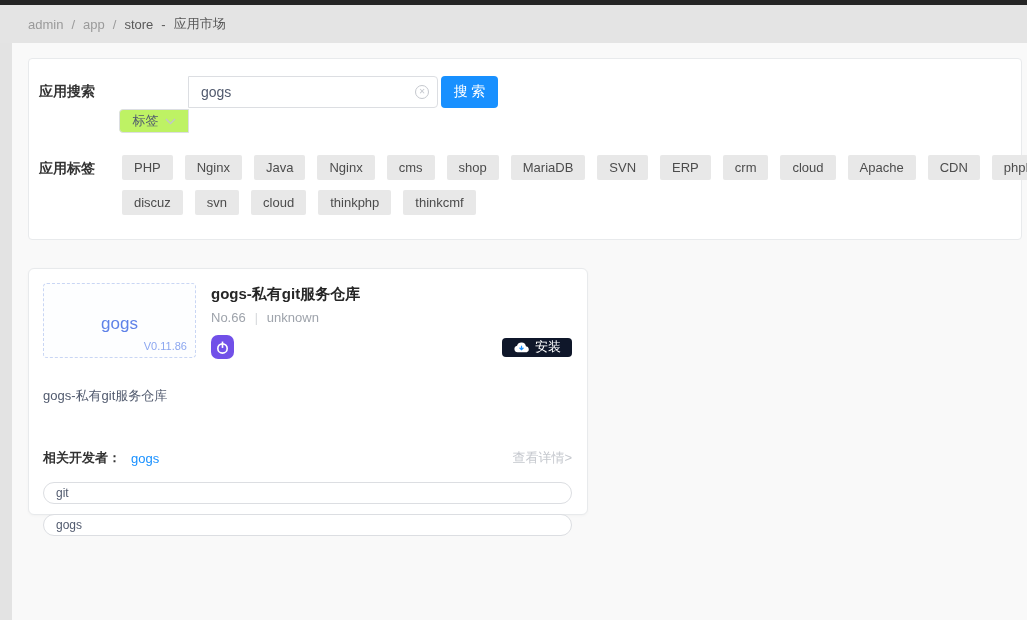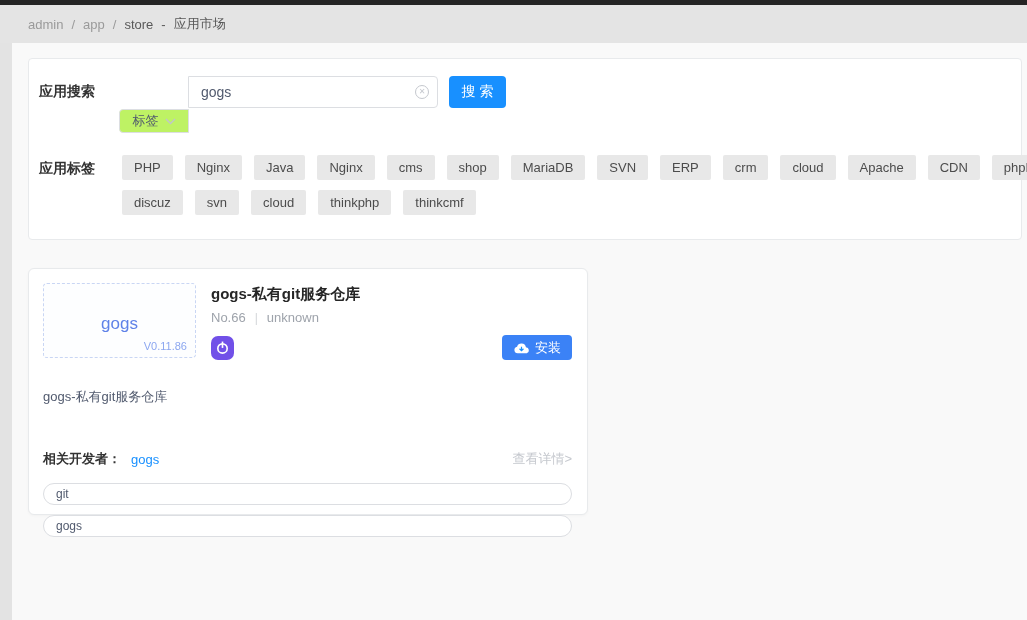--- a/index.html
+++ b/index.html
@@ -41,22 +41,22 @@
     width:250px; height:32px; border:1px solid #dcdee2; border-radius:0 4px 4px 0;
     padding:0 30px 0 12px; font-size:14px; color:#515a6e; outline:none; background:#fff;
   }
   .clear-icon {
     position:absolute; right:9px; top:9px; width:14px; height:14px;
     border:1px solid #c5c8ce; border-radius:50%; color:#c5c8ce;
     font-size:8px; line-height:12px; text-align:center; cursor:pointer; background:#fff;
   }
   .clear-icon::after { content:"✕"; }
   .search-btn {
-    margin-left:11px; width:57px; height:32px; background:#1890ff; color:#fff;
-    border:none; border-radius:4px; font-size:14px; cursor:pointer;
+    margin-left:3px; width:57px; height:32px; background:#1890ff; color:#fff;
+    border:none; border-radius:4px; font-size:14px; cursor:pointer;font-family:Liberation Serif, serif;
   }
   .tags-row { display:flex; margin:47px 0 0 10px; }
   .tags-label { padding-top:5px; }
   .tag-rows { display:flex; flex-direction:column; gap:10px; margin-left:3px; }
   .tag-chip-row { display:flex; gap:12px; }
   .tag-chip {
     background:#e8e8e8; color:#4c4c4c; font-size:13px; padding:5px 12px;
     border-radius:2px; cursor:pointer; white-space:nowrap;
   }
 
@@ -78,21 +78,21 @@
   .head-right { flex:1; margin-left:15px; padding-top:2px; }
   .app-title { font-size:15px; font-weight:700; color:#262626; }
   .app-meta { margin-top:6px; font-size:13px; color:#9ea3ab; display:flex; align-items:center; gap:9px; }
   .meta-divider { color:#d4d6d9; font-size:12px; }
   .action-row { margin-top:10px; display:flex; align-items:center; justify-content:space-between; }
   .power-badge {
     width:23px; height:24px; border-radius:7px; background:#7150e8;
     display:flex; align-items:center; justify-content:center;
   }
   .install-btn {
-    height:25px; padding:0 11px; background:#3b82f6; border:none; border-radius:4px;
+    height:19px; padding:0 11px; background:#0f172a; border:none; border-radius:4px;
     color:#fff; font-size:13px; display:flex; align-items:center; gap:5px; cursor:pointer;
   }
   .card-desc { margin-top:28px; font-size:13px; color:#515a6e; }
   .dev-row { margin-top:44px; display:flex; align-items:center; font-size:13px; }
   .dev-label { color:#333; font-weight:600; }
   .dev-link { color:#1890ff; margin-left:10px; cursor:pointer; text-decoration:none; }
   .details-link { margin-left:auto; color:#c5c8ce; font-size:13px; cursor:pointer; }
   .pill-row { margin-top:15px; display:flex; gap:10px;flex-direction:column; }
   .pill {
     border:1px solid #dcdee2; border-radius:12px; padding:3px 12px;

